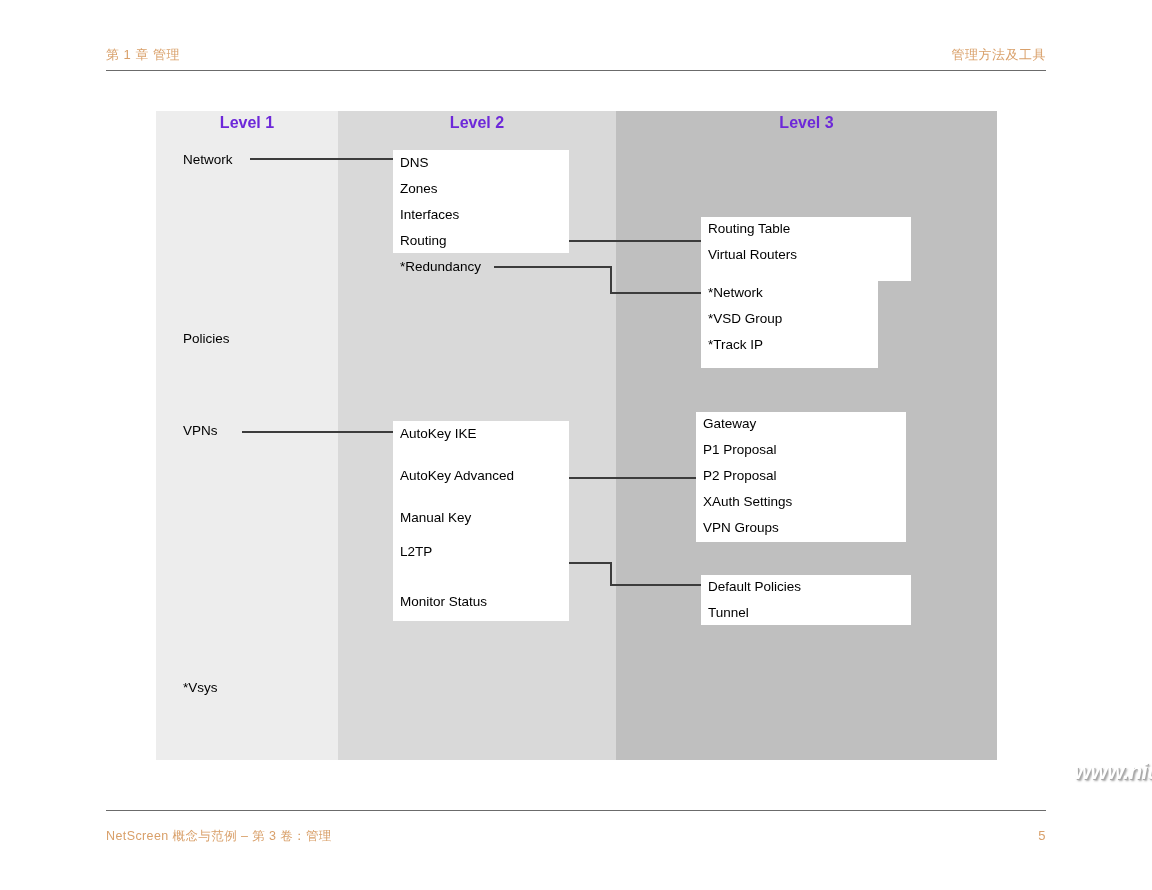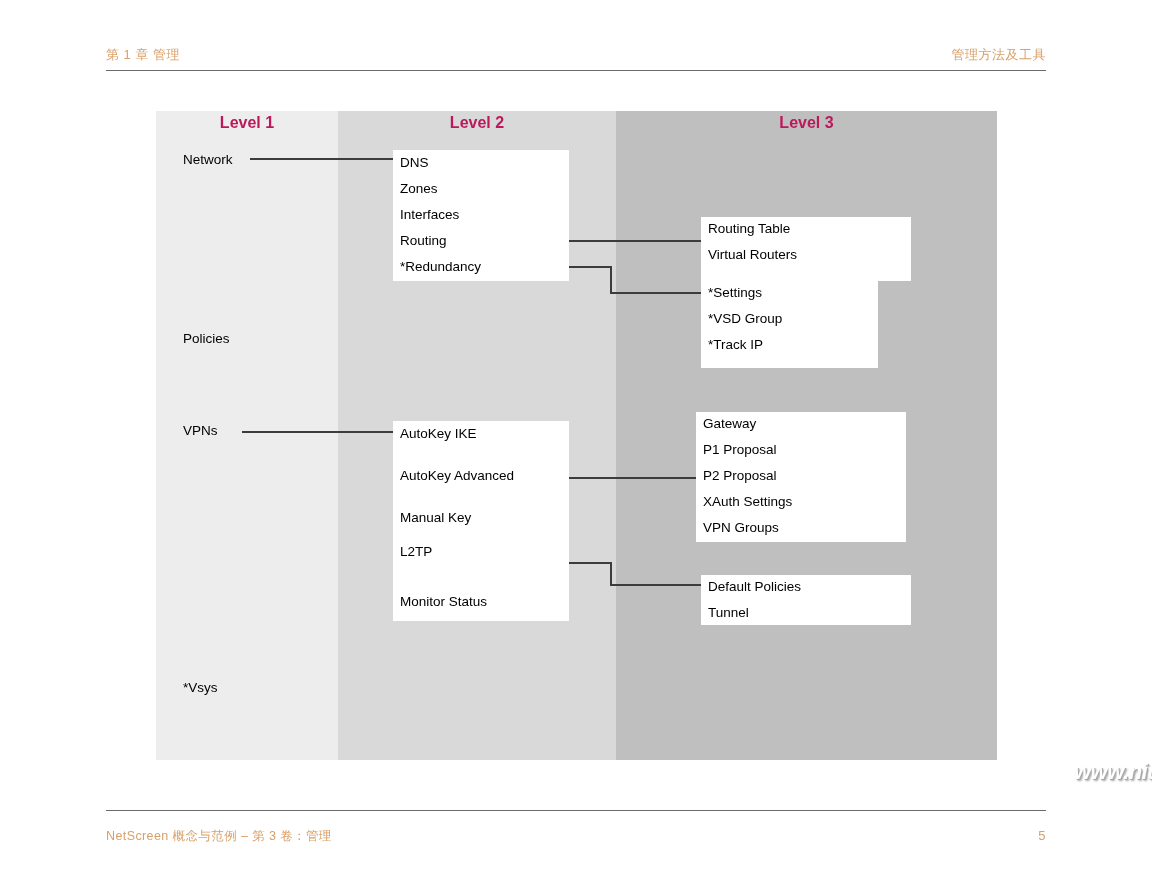--- a/index.html
+++ b/index.html
@@ -85,21 +85,21 @@
   }
   .band-1 { left: 0px;   width: 182px; background: #ededed; }
   .band-2 { left: 182px; width: 278px; background: #d9d9d9; }
   .band-3 { left: 460px; width: 381px; background: #bfbfbf; }
 
   .band-title {
     position: absolute;
     top: 3px;
     font-size: 16px;
     font-weight: bold;
-    color: #be185d;
+    color: #6d28d9;
     text-align: center;
     white-space: nowrap;
   }
   .bt-1 { left: 0px;   width: 182px; }
   .bt-2 { left: 182px; width: 278px; }
   .bt-3 { left: 460px; width: 381px; }
 
   
   .l1-label {
     position: absolute;
@@ -178,21 +178,21 @@
   <div class="conn conn-h" style="left:454px; top:181px; width:91px;"></div>
 
   <div class="conn conn-h" style="left:86px;  top:320px; width:151px;"></div>
 
   <div class="conn conn-h" style="left:381px; top:366px; width:164px;"></div>
 
   <div class="conn conn-h" style="left:299px; top:451px; width:156px;"></div>
   <div class="conn conn-v" style="left:454px; top:451px; height:24px;"></div>
   <div class="conn conn-h" style="left:454px; top:473px; width:91px;"></div>
 
-  <div class="node-box" style="left:237px; top:39px; width:176px; height:131px;">
+  <div class="node-box" style="left:237px; top:39px; width:176px; height:103px;">
     <div class="node-item" style="top:5px">DNS</div>
     <div class="node-item" style="top:31px">Zones</div>
     <div class="node-item" style="top:57px">Interfaces</div>
     <div class="node-item" style="top:83px">Routing</div>
     <div class="node-item" style="top:109px">*Redundancy</div>
   </div>
 
   <div class="node-box" style="left:237px; top:310px; width:176px; height:200px;">
     <div class="node-item" style="top:5px">AutoKey IKE</div>
     <div class="node-item" style="top:47px">AutoKey Advanced</div>
@@ -200,21 +200,21 @@
     <div class="node-item" style="top:123px">L2TP</div>
     <div class="node-item" style="top:173px">Monitor Status</div>
   </div>
 
   <div class="node-box" style="left:545px; top:106px; width:210px; height:64px;">
     <div class="node-item" style="top:4px">Routing Table</div>
     <div class="node-item" style="top:30px">Virtual Routers</div>
   </div>
 
   <div class="node-box" style="left:545px; top:170px; width:177px; height:87px;">
-    <div class="node-item" style="top:4px">*Settings</div>
+    <div class="node-item" style="top:4px">*Network</div>
     <div class="node-item" style="top:30px">*VSD Group</div>
     <div class="node-item" style="top:56px">*Track IP</div>
   </div>
 
   <div class="node-box" style="left:540px; top:301px; width:210px; height:130px;">
     <div class="node-item" style="top:4px">Gateway</div>
     <div class="node-item" style="top:30px">P1 Proposal</div>
     <div class="node-item" style="top:56px">P2 Proposal</div>
     <div class="node-item" style="top:82px">XAuth Settings</div>
     <div class="node-item" style="top:108px">VPN Groups</div>

